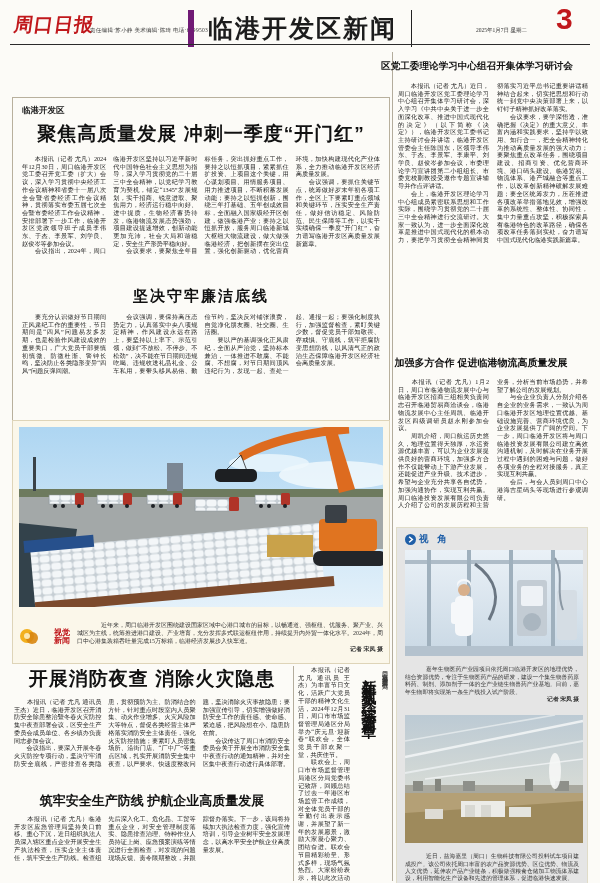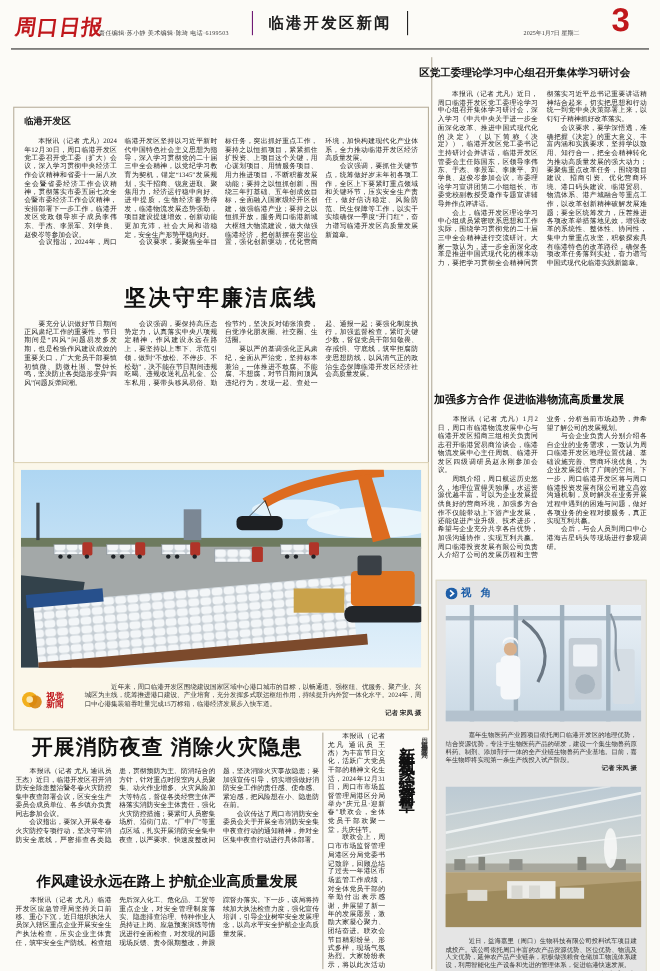--- a/index.html
+++ b/index.html
@@ -6,22 +6,22 @@
   html,body { width:600px; background:#e9e7e1; }
   .page {
     position:relative; width:600px; height:883px; background:#fcfbf7;
     font-family:"Liberation Serif", serif; color:#1c1c1c; overflow:hidden;
   }
   
   .masthead { position:absolute; left:14px; top:12px; font-size:19px; font-weight:bold;
     color:#c0181c; transform:skewX(-8deg); font-family:"DejaVu Serif", serif; letter-spacing:1px;}
   .editor-line { position:absolute; left:90px; top:27px; font-size:5.5px; color:#3a3a3a; letter-spacing:.3px;}
   .section-title { position:absolute; left:50%; transform:translateX(-50%); top:10px;
-    font-size:14px; font-weight:bold; font-family:Liberation Sans, sans-serif;
-    border-left:1px solid #701a75; border-right:1px solid #222; padding:2px 14px; letter-spacing:2px;}
+    font-size:25px; font-weight:bold; font-family:Liberation Sans, sans-serif;
+    border-left:6px solid #701a75; border-right:1px solid #222; padding:2px 14px; letter-spacing:2px;}
   .date-line { position:absolute; left:476px; top:27px; font-size:5.5px; color:#333; }
   .page-num { position:absolute; left:556px; top:2px; font-size:30px; font-weight:bold;
     color:#c0181c; font-family:"Liberation Sans", sans-serif;}
   .header-rule { position:absolute; left:10px; right:10px; top:44px; height:1px; background:#2b2b2b; }
 
   
   .banner-wrap { position:absolute; left:12px; top:52px; width:378px; height:44px; }
   .ribbon { position:absolute; left:58px; top:16px; width:266px; height:20px;
     background:linear-gradient(90deg,#a80f0c,#d42814 55%,#e8581e 80%,#f2961e);
     transform:skewX(-18deg); }
@@ -40,29 +40,29 @@
   .cols3 { column-count:3; column-gap:7px; }
   .cols2 { column-count:2; column-gap:8px; }
   .headline { font-family:"Liberation Sans", sans-serif; font-weight:bold; text-align:center; color:#111; }
 
   
   .box1 { position:absolute; left:12px; top:97px; width:378px; height:410px;
     border:1px solid #b8b09d; padding:7px 9px; }
   .kicker { font-size:8.5px; font-weight:bold; font-family:"Liberation Sans", sans-serif; }
   .h-main { font-size:19px; letter-spacing:1px; margin-top:4px; }
   .body1 { height:122px; margin-top:8px; }
-  .h-sub { font-size:20px; letter-spacing:2px; margin-top:10px; }
+  .h-sub { font-size:15px; letter-spacing:2px; margin-top:10px; }
   .body2 { height:100px; margin-top:7px; }
 
   
   .photo-block { position:absolute; left:12px; top:420px; width:378px; height:244px;
     background:#fbf7ea; border:1px solid #ded4b8; padding:6px; }
   .main-photo { width:364px; height:180px; display:block; }
   .caption-row { display:flex; margin-top:6px; gap:6px; }
-  .vn-logo { width:52px; flex:0 0 52px; display:flex; align-items:center; gap:3px; }
+  .vn-logo { width:52px; flex:0 0 52px; display:flex; align-items:center; gap:15px; }
   .vn-text { font-family:"Liberation Sans", sans-serif; font-weight:bold; color:#c0181c;
     font-size:8px; line-height:8.5px; }
   .caption { font-size:6px; line-height:8px; text-align:justify; white-space:pre-wrap; color:#333; flex:1;}
   .credit { float:right; font-weight:bold; }
 
   
   .artA { position:absolute; left:14px; top:666px; width:276px; }
   .artA .headline { font-size:19px; letter-spacing:1px; }
   .artA .bodytext { height:96px; margin-top:6px; }
   .artB { position:absolute; left:14px; top:792px; width:276px; }
@@ -98,20 +98,21 @@
   <div class="section-title">临港开发区新闻</div>
   <div class="date-line">2025年1月7日 星期二</div>
   <div class="page-num">3</div>
   <div class="header-rule"></div>
 
 
   <div class="vline" style="left:392px; top:52px; height:829px;"></div>
 
   <div class="box1">
     <div class="kicker">临港开发区</div>
+    <div class="headline h-main">聚焦高质量发展 冲刺一季度“开门红”</div>
     <div class="bodytext cols4 body1">　　本报讯（记者 尤凡）2024年12月30日，周口临港开发区党工委召开党工委（扩大）会议，深入学习贯彻中央经济工作会议精神和省委十一届八次全会暨省委经济工作会议精神，贯彻落实市委五届七次全会暨市委经济工作会议精神，安排部署下一步工作，临港开发区党政领导班子成员李伟东、于杰、李景军、刘学良、赵俊岑等参加会议。
 　　会议指出，2024年，周口临港开发区坚持以习近平新时代中国特色社会主义思想为指导，深入学习贯彻党的二十届三中全会精神，以党纪学习教育为契机，锚定“1345”发展规划，实干招商、锐意进取、聚焦用力，经济运行稳中向好、进中提质，生物经济蓄势待发，临港物流发展态势强劲，项目建设提速增效，创新动能更加充沛，社会大局和谐稳定，安全生产形势平稳向好。
 　　会议要求，要聚焦全年目标任务，突出抓好重点工作，要持之以恒抓项目，紧紧抓住扩投资、上项目这个关键，用心谋划项目、用情服务项目、用力推进项目，不断积蓄发展动能；要持之以恒抓创新，围绕三年打基础、五年创成效目标，全面融入国家级经开区创建，做强临港产业；要持之以恒抓开放，服务周口临港新城大枢纽大物流建设，做大做强临港经济，把创新摆在突出位置，强化创新驱动，优化营商环境，加快构建现代化产业体系，全力推动临港开发区经济高质量发展。
 　　会议强调，要抓住关键节点，统筹做好岁末年初各项工作，全区上下要紧盯重点领域和关键环节，压实安全生产责任，做好信访稳定、风险防范、民生保障等工作，以实干实绩确保一季度“开门红”，奋力谱写临港开发区高质量发展新篇章。</div>
     <div class="headline h-sub">坚决守牢廉洁底线</div>
     <div class="bodytext cols4 body2">　　要充分认识做好节日期间正风肃纪工作的重要性，节日期间是“四风”问题易发多发期，也是检验作风建设成效的重要关口，广大党员干部要慎初慎微、防微杜渐、警钟长鸣，坚决防止各类隐形变异“四风”问题反弹回潮。
 　　会议强调，要保持高压态势定力，认真落实中央八项规定精神，作风建设永远在路上，要坚持以上率下、示范引领，做到“不放松、不停步、不松劲”，决不能在节日期间违规吃喝、违规收送礼品礼金、公车私用，要带头移风易俗、勤俭节约，坚决反对铺张浪费，自觉净化朋友圈、社交圈、生活圈。
 　　要以严的基调强化正风肃纪，全面从严治党，坚持标本兼治，一体推进不敢腐、不能腐、不想腐，对节日期间顶风违纪行为，发现一起、查处一起、通报一起；要强化制度执行，加强监督检查，紧盯关键少数，督促党员干部知敬畏、存戒惧、守底线，筑牢拒腐防变思想防线，以风清气正的政治生态保障临港开发区经济社会高质量发展。</div>
   </div>
 
@@ -182,21 +183,21 @@
     </div>
   </div>
 
   <div class="artA">
     <div class="headline">开展消防夜查 消除火灾隐患</div>
     <div class="bodytext cols3">　　本报讯（记者 尤凡 通讯员 王杰）近日，临港开发区召开消防安全除患整治暨冬春火灾防控集中夜查部署会议，区安全生产委员会成员单位、各乡镇办负责同志参加会议。
 　　会议指出，要深入开展冬春火灾防控专项行动，坚决守牢消防安全底线，严密排查各类隐患，贯彻预防为主、防消结合的方针，针对重点时段室内人员聚集、动火作业增多、火灾风险加大等特点，督促各类经营主体严格落实消防安全主体责任，强化火灾防控措施；要紧盯人员密集场所、沿街门店、“厂中厂”等重点区域，扎实开展消防安全集中夜查，以严要求、快速度整改问题，坚决消除火灾事故隐患；要加强宣传引导，切实增强做好消防安全工作的责任感、使命感、紧迫感，把风险想在小、隐患防在前。
 　　会议传达了周口市消防安全委员会关于开展全市消防安全集中夜查行动的通知精神，并对全区集中夜查行动进行具体部署。</div>
   </div>
   <div class="artB">
-    <div class="headline">作风建设永远在路上 护航企业高质量发展</div>
+    <div class="headline">筑牢安全生产防线 护航企业高质量发展</div>
     <div class="bodytext cols3">　　本报讯（记者 尤凡）临港开发区应急管理局坚持关口前移、重心下沉，近日组织执法人员深入辖区重点企业开展安全生产执法检查，压实企业主体责任，筑牢安全生产防线。检查组先后深入化工、危化品、工贸等重点企业，对安全管理制度落实、隐患排查治理、特种作业人员持证上岗、应急预案演练等情况进行全面检查，对发现的问题现场反馈、责令限期整改，并跟踪督办落实。下一步，该局将持续加大执法检查力度，强化宣传培训，引导企业树牢安全发展理念，以高水平安全护航企业高质量发展。</div>
   </div>
   <div class="vline" style="left:293px; top:666px; height:215px;"></div>
   <div class="artC">
     <div class="vert-wrap">
       <div class="vert-head">新年新气象 续写新篇章</div>
       <div class="vert-sub">周口市市场监督管理局港区分局</div>
     </div>
     <div class="bodytext" style="height:215px;">　　本报讯（记者 尤凡 通讯员 王杰）为丰富节日文化，活跃广大党员干部的精神文化生活，2024年12月31日，周口市市场监督管理局港区分局举办“庆元旦·迎新春”联欢会，全体党员干部欢聚一堂，共庆佳节。
 　　联欢会上，周口市市场监督管理局港区分局党委书记致辞，回顾总结了过去一年港区市场监管工作成绩，对全体党员干部的辛勤付出表示感谢，并展望了新一年的发展愿景，激励大家凝心聚力、团结奋进。联欢会节目精彩纷呈、形式多样，现场气氛热烈。大家纷纷表示，将以此次活动为契机，以更加饱满的热情、更加昂扬的斗志投入到工作中，坚守岗位、履职尽责，推动临港经济高质量发展，奋力谱写市场监管事业的崭新篇章。</div>

